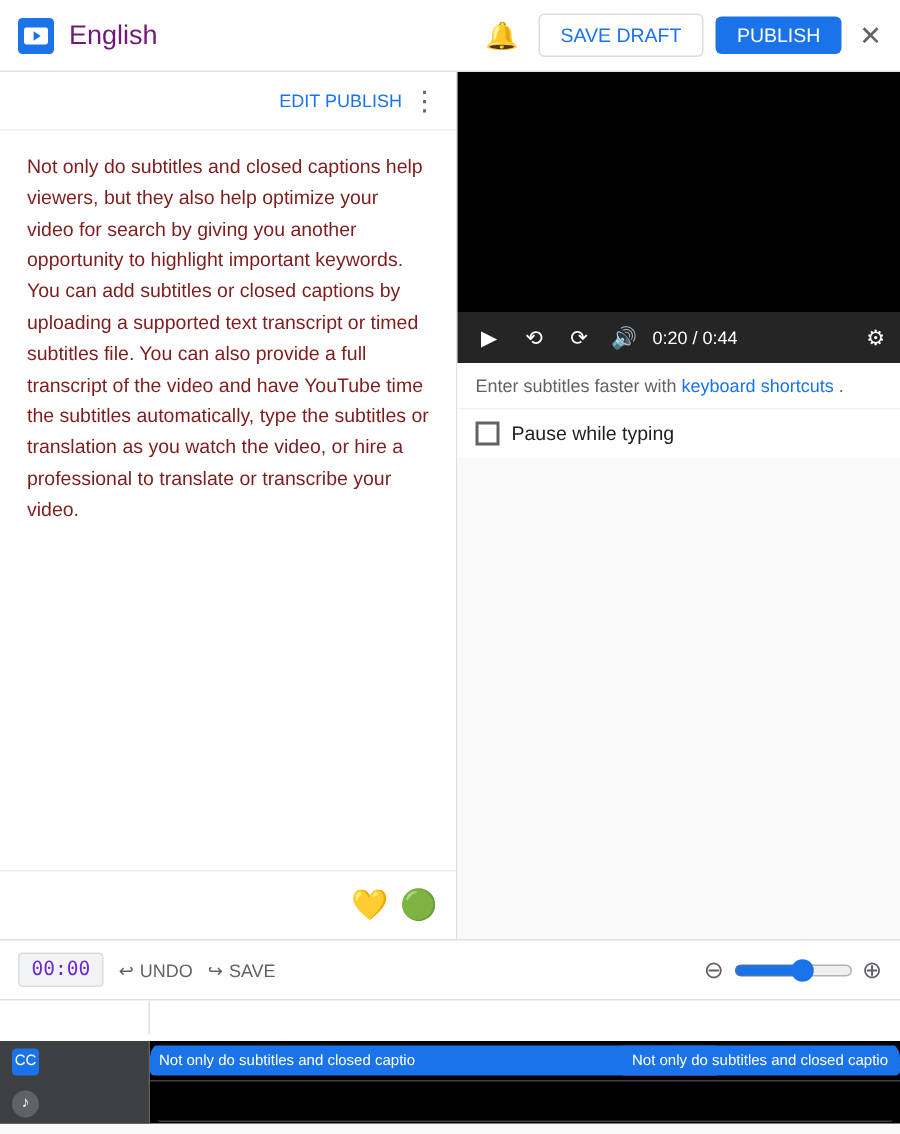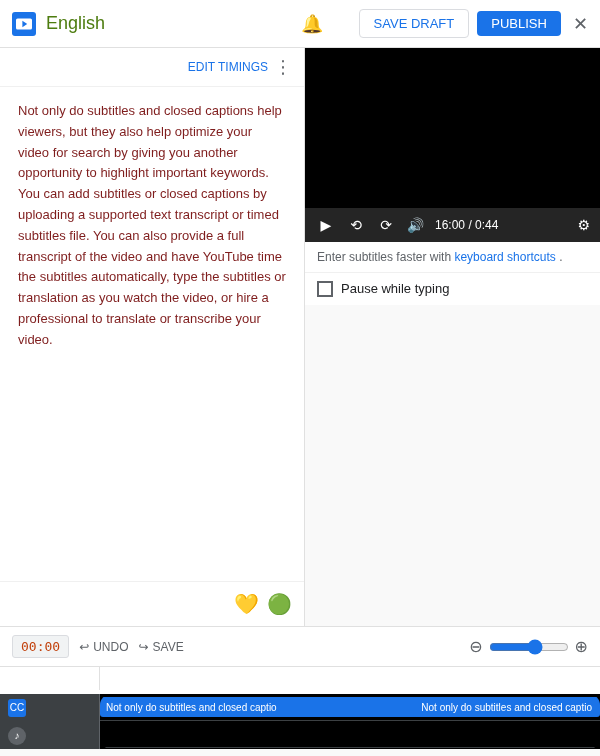--- a/index.html
+++ b/index.html
@@ -24,21 +24,21 @@
       display: flex;
       align-items: center;
       justify-content: center;
       margin-right: 10px;
       flex-shrink: 0;
     }
     .header-logo svg { width: 16px; height: 16px; }
     .header-title {
       font-size: 18px;
       font-weight: 400;
-      color: #4d7c0f;
+      color: #701a75;
       flex: 1;
     }
     .header-actions {
       display: flex;
       align-items: center;
       gap: 8px;
     }
     .header-icon-btn {
       width: 32px;
       height: 32px;
@@ -53,21 +53,20 @@
     }
     .btn-save-draft {
       background: #fff;
       border: 1px solid #dadce0;
       color: #1a73e8;
       font-size: 13px;
       font-weight: 500;
       padding: 6px 14px;
       border-radius: 4px;
       cursor: pointer;
-      margin-left: 22px;
     }
     .btn-publish {
       background: #1a73e8;
       border: none;
       color: #fff;
       font-size: 13px;
       font-weight: 500;
       padding: 5px 14px;
       border-radius: 4px;
       cursor: pointer;
@@ -223,21 +222,21 @@
       align-items: center;
       background: #fff;
       border-top: 1px solid #e0e0e0;
       padding: 0 12px;
       height: 40px;
       gap: 10px;
     }
     .time-code {
       font-family: monospace;
       font-size: 13px;
-      color: #c2410c;
+      color: #6d28d9;
       background: #f1f3f4;
       padding: 3px 8px;
       border-radius: 3px;
       border: 1px solid #dadce0;
     }
     .toolbar-btn {
       background: none;
       border: none;
       font-size: 12px;
       color: #5f6368;
@@ -376,21 +375,21 @@
     <button class="btn-close">
       <span>✕</span>
     </button>
   </div>
 </header>
 
 <div class="main-content">
 
   <div class="left-panel">
     <div class="edit-timings-bar">
-      <span class="edit-timings-link">EDIT TIMINGS</span>
+      <span class="edit-timings-link">EDIT PUBLISH</span>
       <button class="more-options-btn">
         <span>⋮</span>
       </button>
     </div>
     <div class="description-text">Not only do subtitles and closed captions help viewers, but they also help optimize your video for search by giving you another opportunity to highlight important keywords. You can add subtitles or closed captions by uploading a supported text transcript or timed subtitles file. You can also provide a full transcript of the video and have YouTube time the subtitles automatically, type the subtitles or translation as you watch the video, or hire a professional to translate or transcribe your video.</div>
     <div class="left-panel-footer">
       <span class="footer-emoji">💛</span>
       <span class="footer-emoji">🟢</span>
     </div>
   </div>
@@ -404,21 +403,21 @@
       <button class="vc-btn">
         <span>⟲</span>
       </button>
       <button class="vc-btn">
         <span>⟳</span>
       </button>
       <button class="vc-btn">
         <span>🔊</span>
       </button>
       <span class="time-display">
-        <span>16:00</span>
+        <span>0:20</span>
         <span> / </span>
         <span>0:44</span>
       </span>
       <span class="vc-spacer"></span>
       <button class="vc-settings">
         <span>⚙</span>
       </button>
     </div>
     <div class="subtitle-hint">
       <span>Enter subtitles faster with </span>

